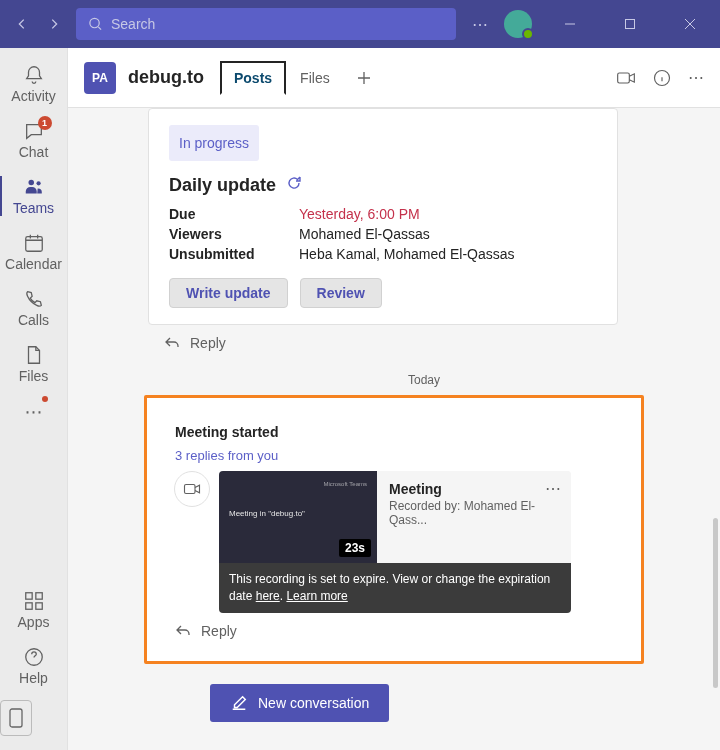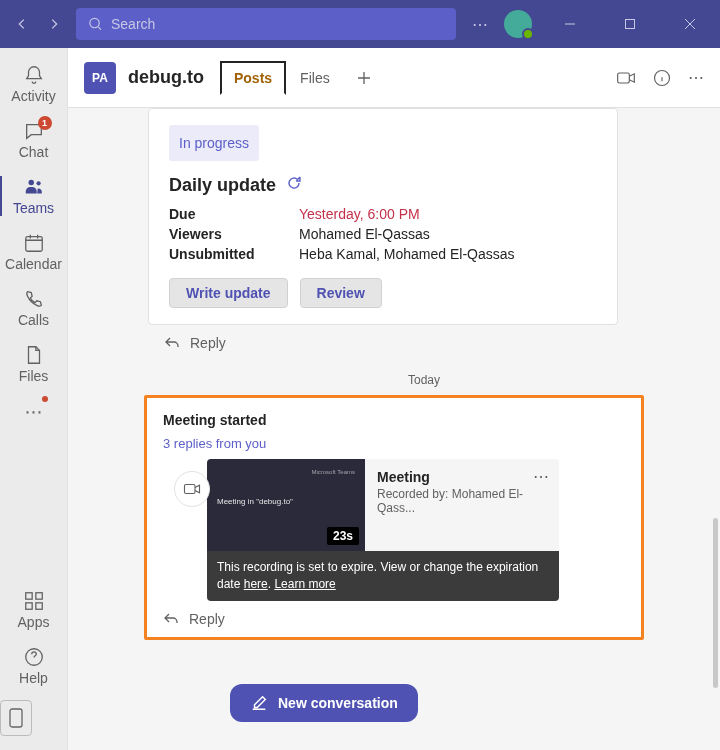--- a/index.html
+++ b/index.html
@@ -27,59 +27,59 @@
 .dot-badge { position: absolute; top: 4px; right: 20px; width: 6px; height: 6px; background: #cc4a31; border-radius: 50%; }
 .sidebar-bottom { margin-top: auto; margin-bottom: 8px; }
 .sidebar-square { width: 32px; height: 36px; border: 1px solid #bbb; border-radius: 4px; display: flex; align-items: center; justify-content: center; margin-top: 6px; margin-bottom: 6px; color: #666; }
 
 .main { flex: 1; display: flex; flex-direction: column; background: #f5f5f5; position: relative; }
 .header { height: 60px; background: #fff; border-bottom: 1px solid #e1e1e1; display: flex; align-items: center; padding: 13px 16px; gap: 12px; }
 .team-avatar { width: 32px; height: 32px; background: #4f52b2; color: #fff; display: flex; align-items: center; justify-content: center; border-radius: 4px; font-size: 12px; font-weight: 600; }
 .team-name { font-size: 18px; font-weight: 700; color: #242424; }
 .tabs { display: flex; gap: 0; margin-left: 4px; height: 100%; align-items: stretch; }
 .tab { padding: 0 12px; display: flex; align-items: center; color: #616161; font-size: 14px; cursor: pointer; border: 2px solid transparent; }
-.tab.active { border: 2px solid #242424; border-bottom-color: #fff; color: #a16207; font-weight: 600; margin-bottom: -1px; background: #fff; text-align: right; }
+.tab.active { border: 2px solid #242424; border-bottom-color: #fff; color: #0c4a6e; font-weight: 600; margin-bottom: -1px; background: #fff; text-align: right; }
 .header-right { margin-left: auto; display: flex; gap: 16px; color: #616161; }
 .header-icon { cursor: pointer; }
 .add-tab { width: 32px; display: flex; align-items: center; justify-content: center; color: #616161; cursor: pointer; margin-left: 4px; }
 
 .content { flex: 1; overflow-y: auto; padding: 0 20px 80px 80px; position: relative; }
 .card { background: #fff; border: 1px solid #e1e1e1; border-radius: 4px; padding: 16px 20px; margin-top: 0; width: 470px; }
 .status-pill { display: inline-block; background: #ebebfa; color: #5b5fc7; padding: 10px 10px; border-radius: 3px; font-size: 14px; }
 .card h3 { font-size: 18px; font-weight: 700; margin: 14px 0 10px; display: flex; align-items: flex-start; gap: 10px; color: #242424; }
 .refresh-icon { color: #5b5fc7; cursor: pointer; }
 .detail-row { display: flex; font-size: 14px; margin-bottom: 4px; }
 .detail-label { width: 130px; font-weight: 600; color: #242424; }
 .detail-value { color: #242424; }
 .detail-value.overdue { color: #c4314b; }
 .card-actions { display: flex; gap: 12px; margin-top: 16px; }
 .btn-outline { background: #e5e5e5; border: 1px solid #d1d1d1; color: #4f52b2; padding: 6px 16px; border-radius: 4px; font-size: 14px; font-weight: 600; cursor: pointer; }
 
 .reply-row { display: flex; align-items: center; gap: 10px; padding: 10px 16px; color: #616161; font-size: 14px; cursor: pointer; width: 470px; }
 
 .date-divider { text-align: center; color: #616161; font-size: 12px; margin: 12px 0 8px; }
 
-.highlight-box { border: 3px solid #f58220; border-radius: 2px; padding: 0; width: 500px; background: #fff; margin-left: -4px; }
+.highlight-box { border: 3px solid #f58220; border-radius: 2px; padding: 12px; width: 500px; background: #fff; margin-left: -4px; }
 .meeting-header { padding: 14px 16px 8px; font-weight: 700; font-size: 14px; color: #242424; }
 .replies-link { color: #5b5fc7; font-size: 13px; padding: 0 16px 8px; cursor: pointer; }
 .recording-card { margin: 0 16px; border-radius: 4px; overflow: hidden; width: 352px; margin-left: 60px; }
 .rec-top { display: flex; background: #f5f5f5; }
 .rec-thumb { width: 158px; height: 92px; background: #2a2a3a; color: #e6e6e6; font-size: 8px; padding: 10px; position: relative; }
 .rec-thumb-title { font-size: 8px; margin-top: 22px; }
 .rec-duration { position: absolute; bottom: 6px; right: 6px; background: #000; color: #fff; padding: 2px 6px; font-size: 12px; border-radius: 2px; font-weight: 600; }
 .rec-info { flex: 1; padding: 10px 12px; background: #f5f5f5; position: relative; }
 .rec-title { font-weight: 700; font-size: 14px; color: #242424; }
 .rec-sub { font-size: 12px; color: #616161; margin-top: 2px; }
 .rec-more { position: absolute; top: 8px; right: 10px; color: #616161; cursor: pointer; }
 .rec-notice { background: #3b3b3b; color: #fff; font-size: 12px; padding: 8px 10px; line-height: 1.4; }
 .rec-notice a { color: #fff; text-decoration: underline; cursor: pointer; }
 
 .video-bubble { position: absolute; left: 106px; top: 423px; width: 36px; height: 36px; background: #fff; border: 1px solid #e1e1e1; border-radius: 50%; display: flex; align-items: center; justify-content: center; color: #616161; z-index: 5; }
 
-.new-conv { position: absolute; bottom: 28px; left: 162px; background: #4f52b2; color: #fff; border: none; padding: 10px 20px; border-radius: 12px; font-size: 14px; font-weight: 700; cursor: pointer; display: flex; align-items: center; gap: 10px; }
+.new-conv { position: absolute; bottom: 28px; left: 142px; background: #4f52b2; color: #fff; border: none; padding: 10px 20px; border-radius: 3px; font-size: 14px; font-weight: 400; cursor: pointer; display: flex; align-items: center; gap: 10px; }
 
 .scrollbar-track { position: absolute; right: 2px; top: 470px; width: 5px; height: 170px; background: #c8c8c8; border-radius: 3px; }
 
 svg { display: block; }
 </style>
 </head>
 <body>
 
 <div class="titlebar">
   <div class="nav-arrows">

